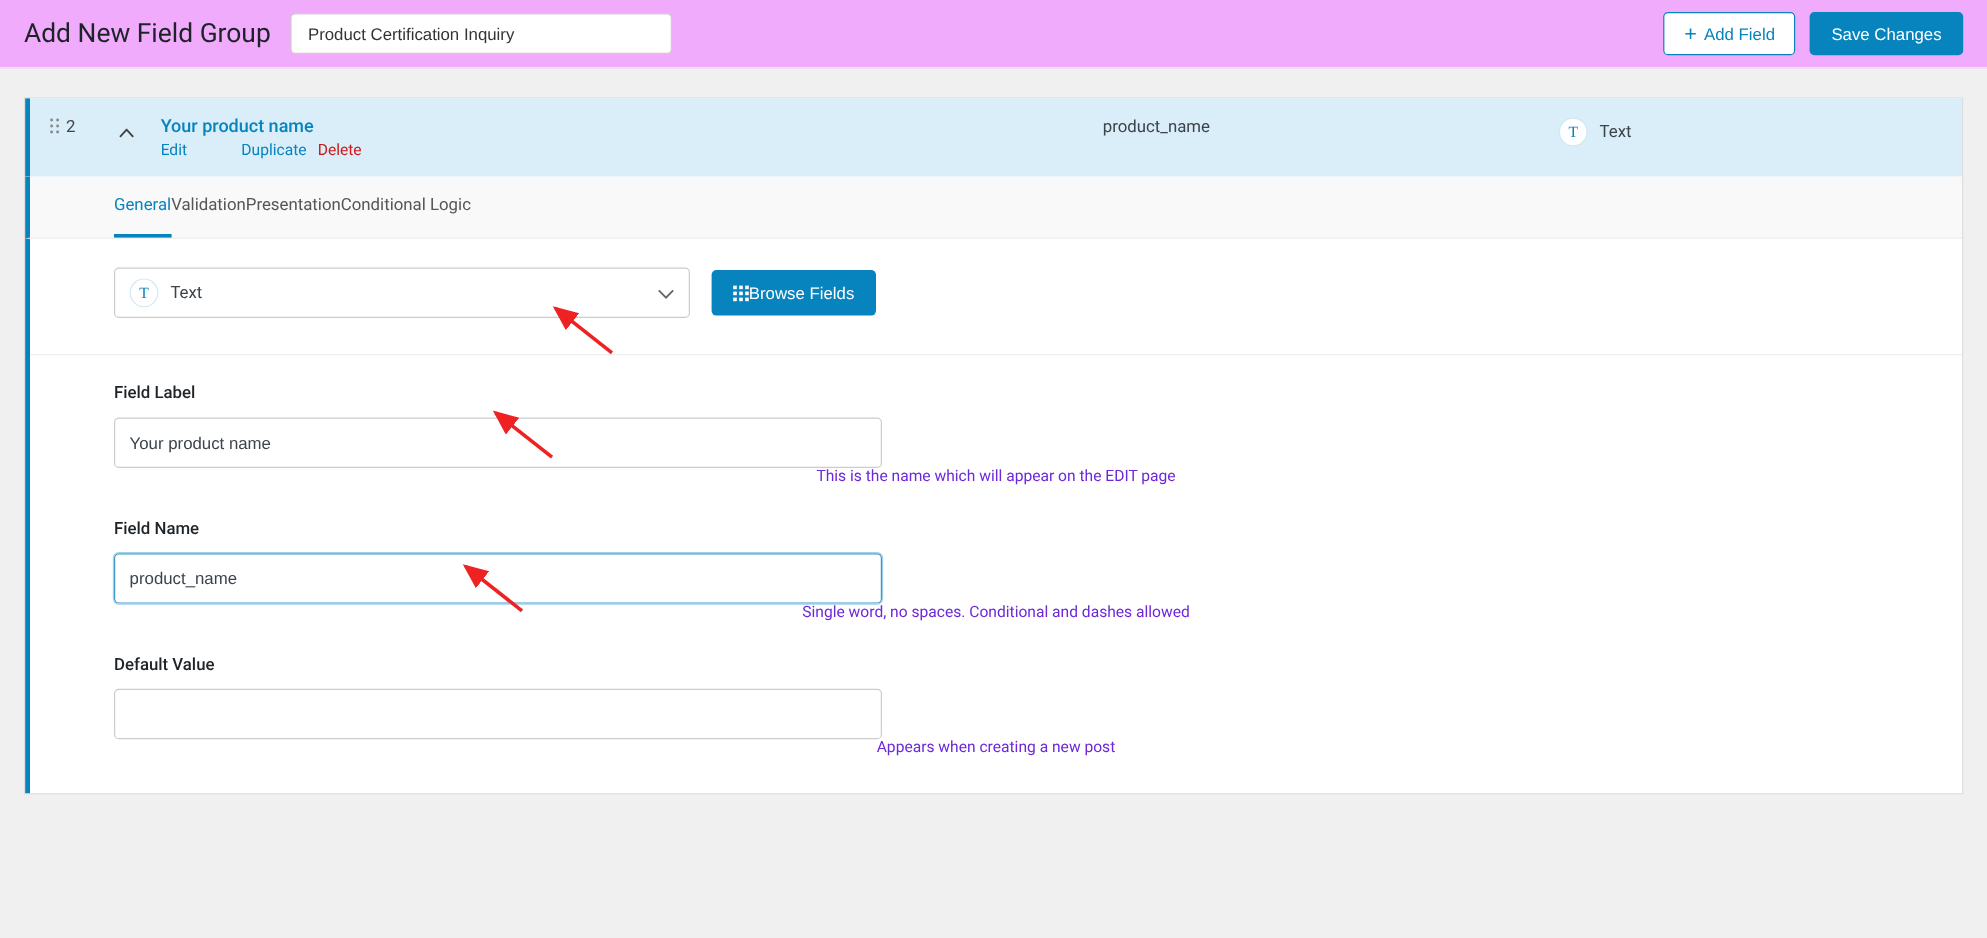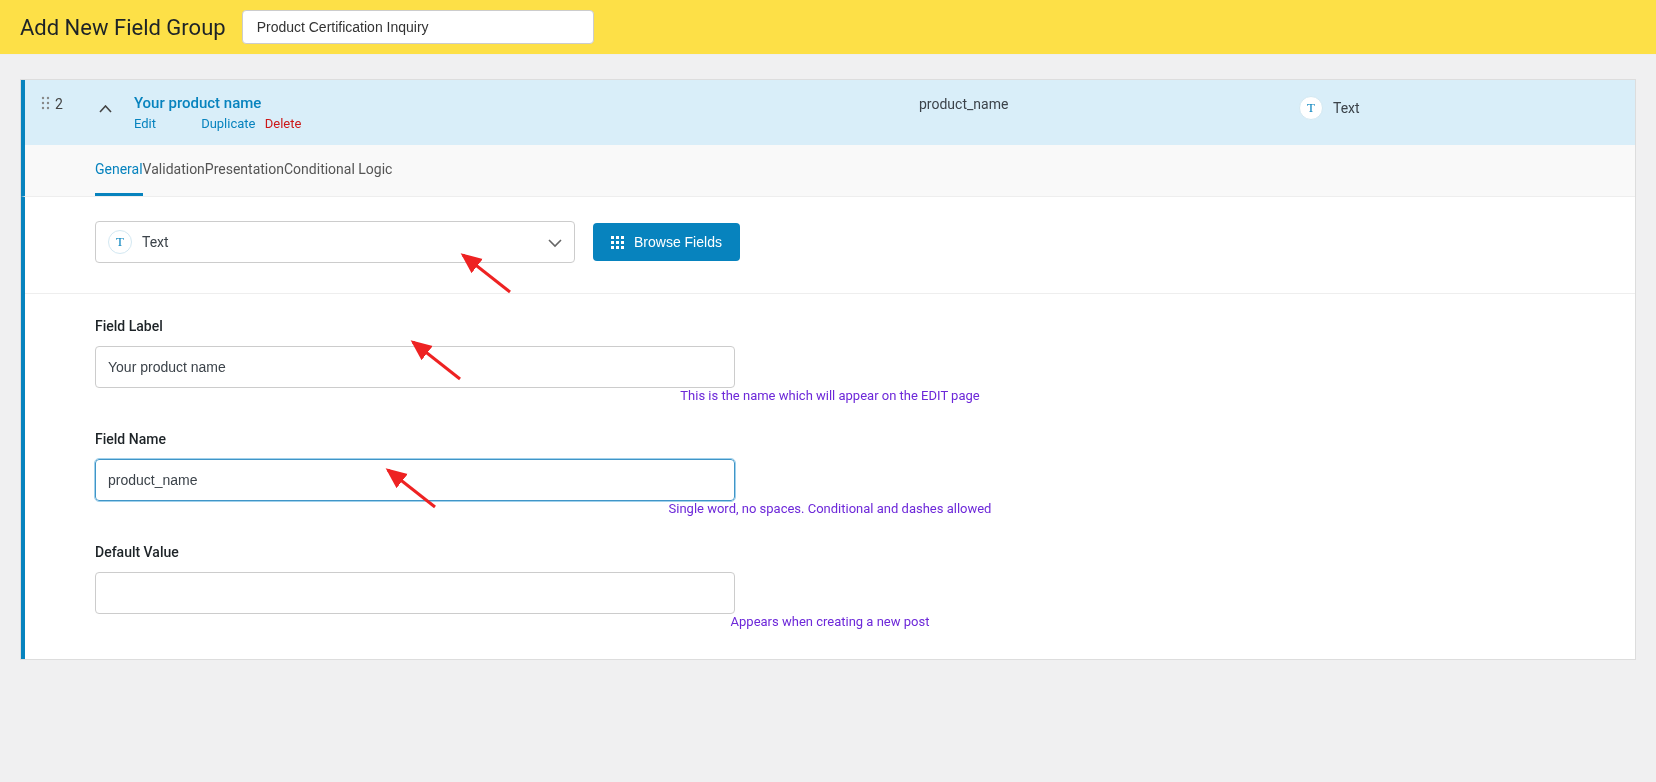--- a/index.html
+++ b/index.html
@@ -6,38 +6,38 @@
       margin: 0;
       padding: 0;
       box-sizing: border-box;
     }
     body {
       font-family: -apple-system, BlinkMacSystemFont, "Segoe UI", Roboto, sans-serif;
       background: #f0f0f1;
       overflow-x: hidden;
     }
     .top-header {
-      background: #fde047;
+      background: #f0abfc;
       display: flex;
       align-items: center;
       padding: 10px 20px;
       gap: 16px;
       border-bottom: 1px solid #eee;
     }
     .page-title {
       font-size: 22px;
       font-weight: 400;
       color: #1d2327;
     }
     .title-input {
       border: 1px solid #ccc;
       border-radius: 4px;
       padding: 8px 14px;
       font-size: 14px;
-      width: 352px;
+      width: 318px;
       color: #333;
     }
     .header-buttons {
       margin-left: auto;
       display: flex;
       gap: 12px;
       align-items: center;
     }
     .btn-add-field {
       border: 1px solid #0783BE;
@@ -204,21 +204,20 @@
     }
     .btn-browse {
       background: #0783BE;
       color: #fff;
       border: none;
       padding: 11px 18px;
       border-radius: 4px;
       font-size: 14px;
       display: flex;
       align-items: center;
-      gap: 10px;
       cursor: pointer;
       font-weight: 500;
     }
     .text-input {
       border: 1px solid #ccc;
       border-radius: 4px;
       width: 640px;
       height: 42px;
       padding: 0 12px;
       font-size: 14px;
@@ -252,20 +251,27 @@
     .grid-icon span{
       width:3px;height:3px;background:#fff;display:block;
     }
   </style>
 </head>
 <body>
 
 <div class="top-header">
   <div class="page-title">Add New Field Group</div>
   <input class="title-input" value="Product Certification Inquiry" style="">
+  <div class="header-buttons">
+    <button class="btn-add-field">
+      <span class="plus-icon"></span>
+      <span>Add Field</span>
+    </button>
+    <button class="btn-save">Save Changes</button>
+  </div>
 </div>
 
 <div class="content-area">
   <div class="field-panel">
 
     <div class="field-row">
       <span class="drag-handle">
         <svg width="10" height="14" viewBox="0 0 10 14">
             <circle cx="2" cy="2" r="1.2" fill="#888"></circle>
             <circle cx="7" cy="2" r="1.2" fill="#888"></circle>

